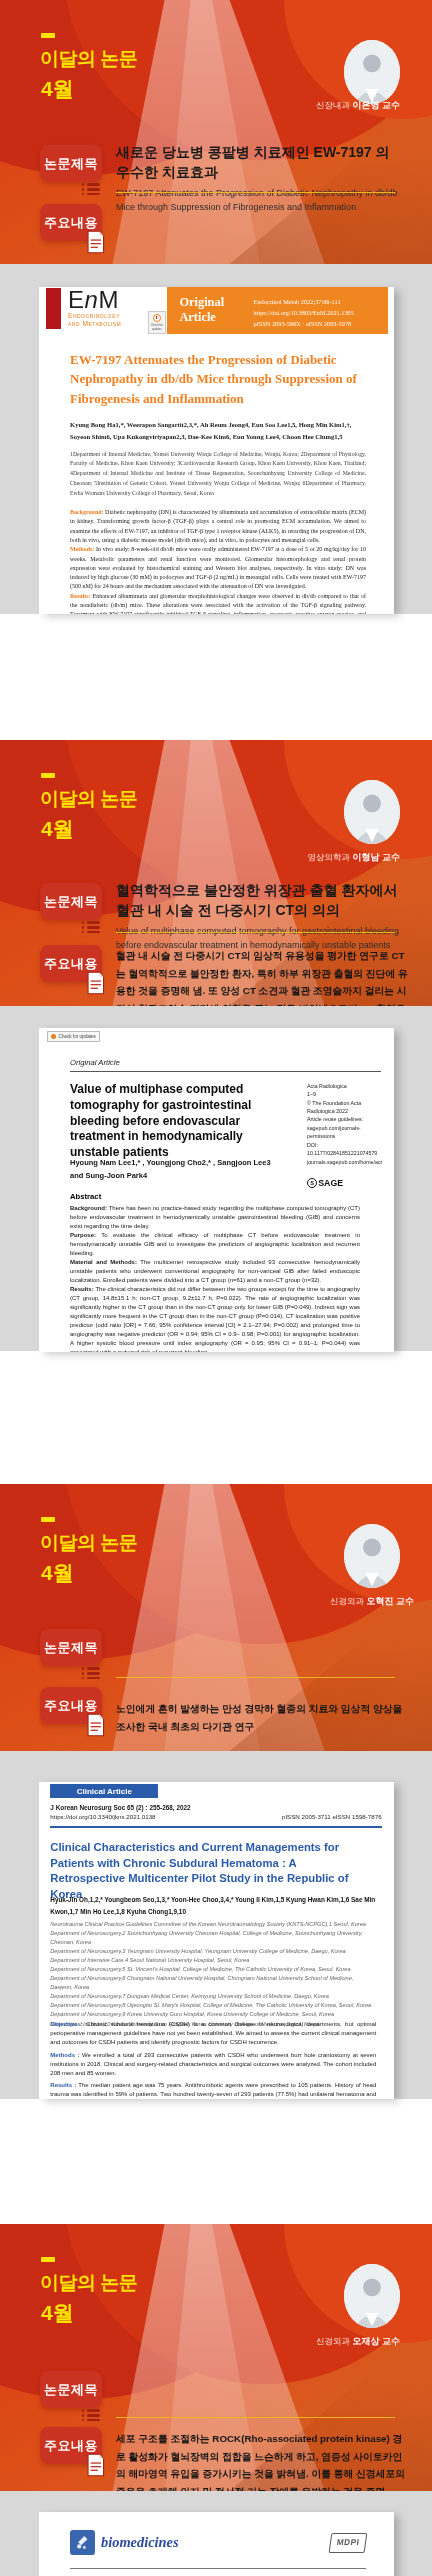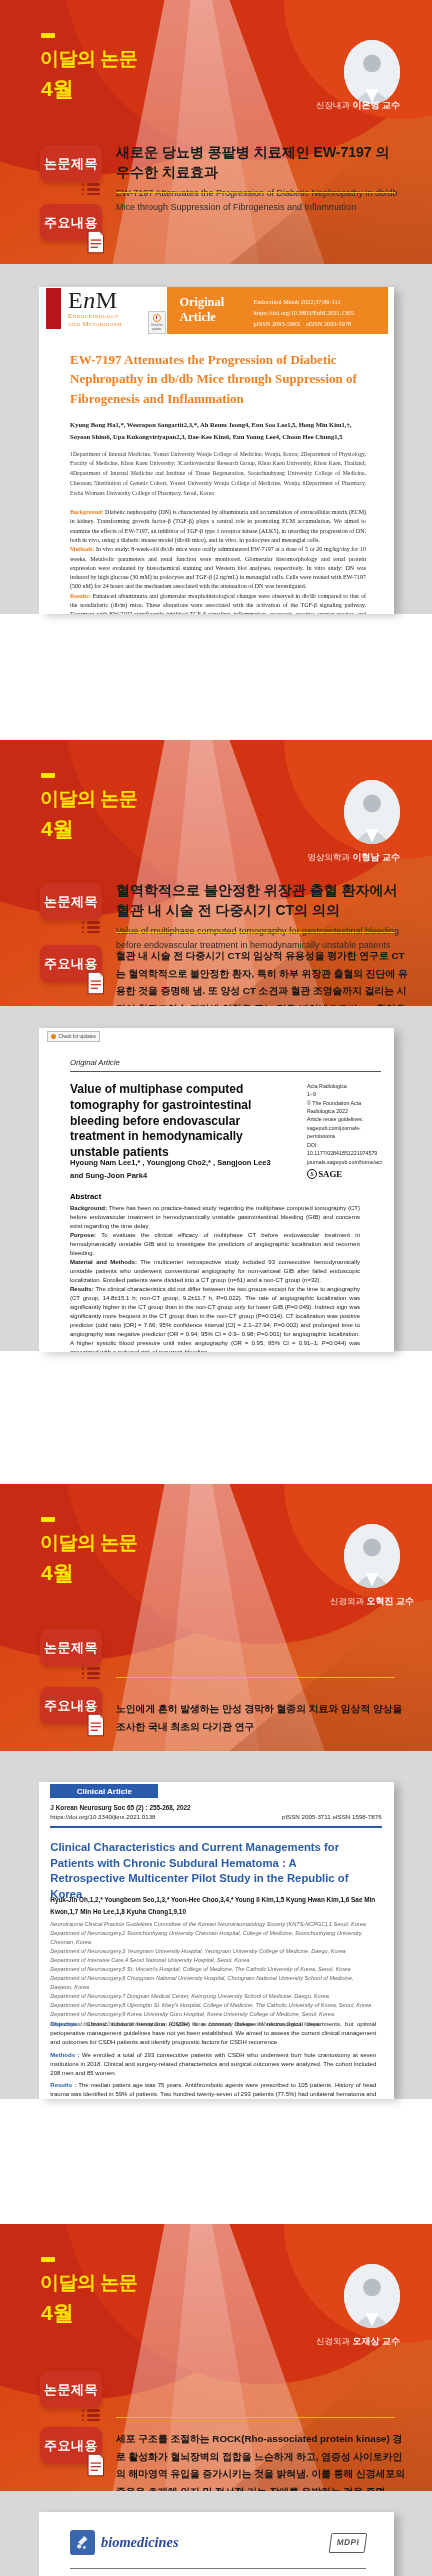--- a/index.html
+++ b/index.html
@@ -34,21 +34,21 @@
   .s-text{position:absolute;left:116px;width:293px;font-size:9.8px;font-weight:600;color:#151515;line-height:1.8;}
 
   
   .awrap{position:relative;background:#d8d8d8;}
   .paper{position:relative;margin-left:39px;width:355px;background:#fff;overflow:hidden;box-shadow:6.2px 2.6px 8.2px rgba(0,0,0,.22);}
   .gap{background:#fff;}
 
   
   .enm-head{position:relative;height:47px;}
   .enm-redbar{position:absolute;left:6.7px;top:1px;width:15.5px;height:41px;background:#b4161c;}
-  .enm-logo{position:absolute;left:29px;top:1px;font-family:Liberation Serif, serif;}
+  .enm-logo{position:absolute;left:29px;top:1px;font-family:Liberation Sans, sans-serif;}
   .enm-mark{font-size:24px;color:#231f20;letter-spacing:0.5px;line-height:1;}
   .enm-mark .it{font-style:italic;}
   .enm-sub{display:block;font-variant:small-caps;color:#ef8220;font-size:6.7px;letter-spacing:0.5px;line-height:1.25;}
   .chk-sm{position:absolute;left:109px;top:24px;width:17.5px;height:23px;background:#f4f4f4;border:0.5px solid #c9c9c9;text-align:center;font-size:2.8px;color:#555;padding-top:1px;box-sizing:border-box;}
   .chk-sm .dot{display:block;width:6.2px;height:6.2px;border-radius:50%;background:#fff;border:0.8px solid #e8821d;margin:0.5px auto 1px;position:relative;}
   .chk-sm .dot::after{content:"";position:absolute;left:2.1px;top:1px;width:1.5px;height:3.6px;background:#c22;}
   .enm-orange{position:absolute;left:128px;top:0;width:221px;height:47px;background:#f0861f;color:#fff;display:flex;font-family:"Liberation Serif",serif;}
   .enm-type{width:67px;padding:7.7px 0 0 12.4px;font-size:12.4px;font-weight:700;line-height:1.25;}
   .enm-cite{padding:8.8px 0 0 7.2px;font-size:6.3px;line-height:1.8;}
   .enm-title{margin:15.5px 28px 0 31px;font-size:13px;font-weight:700;color:#f08123;line-height:1.5;font-family:"Liberation Serif",serif;}
@@ -58,21 +58,21 @@
   .enm-abs p{margin:0;font-size:6px;color:#222;line-height:1.55;text-align:justify;font-family:"Liberation Serif",serif;}
   .enm-abs b{color:#ef7c1e;}
 
   
   .acta-badge{position:absolute;left:8.2px;top:3.1px;height:9.3px;border:0.5px solid #bbb;background:#f7f7f7;display:flex;align-items:center;padding:0 3.1px;font-size:4.6px;color:#444;}
   .acta-badge .ic{width:5.2px;height:5.2px;border-radius:50%;background:#e8821d;margin-right:2.1px;}
   .acta-type{position:absolute;left:31px;top:30px;font-size:7.7px;font-style:italic;color:#222;}
   .acta-rule{position:absolute;left:31px;top:43px;width:311px;height:0.8px;background:#555;}
   .acta-title{position:absolute;left:31px;top:54px;width:216px;font-size:12px;font-weight:800;color:#0d0d0d;line-height:1.33;}
   .acta-meta{position:absolute;left:268px;top:54px;width:77px;font-size:5.3px;color:#1e1e1e;line-height:1.6;}
-  .sage{margin-top:1px;font-size:8.8px;font-weight:800;color:#111;display:flex;align-items:center;font-family:Liberation Serif, serif;}
+  .sage{margin-top:10px;font-size:8.8px;font-weight:800;color:#111;display:flex;align-items:center;}
   .sage .s{display:inline-flex;align-items:center;justify-content:center;width:8.2px;height:8.2px;border:0.8px solid #111;border-radius:50%;font-size:5.7px;margin-right:1px;}
   .acta-authors{position:absolute;left:31px;top:128px;width:289px;font-size:7.5px;font-weight:800;color:#141414;line-height:1.85;}
   .acta-abs{position:absolute;left:31px;top:164px;width:290px;}
   .acta-abs h3{margin:0 0 3.1px;font-size:7.7px;color:#000;}
   .acta-abs p{margin:0;font-size:6px;color:#191919;line-height:1.5;text-align:justify;}
 
   
   .jkns-badge{position:absolute;left:11.3px;top:2.1px;width:108px;height:14px;background:#2b5cab;color:#fff;font-weight:800;font-size:8px;display:flex;align-items:center;justify-content:center;}
   .jkns-cite1{position:absolute;left:11.3px;top:21.6px;font-size:6.4px;font-weight:800;color:#17171a;}
   .jkns-cite2{position:absolute;left:11.3px;top:31px;font-size:6.2px;color:#2a2a2a;}

